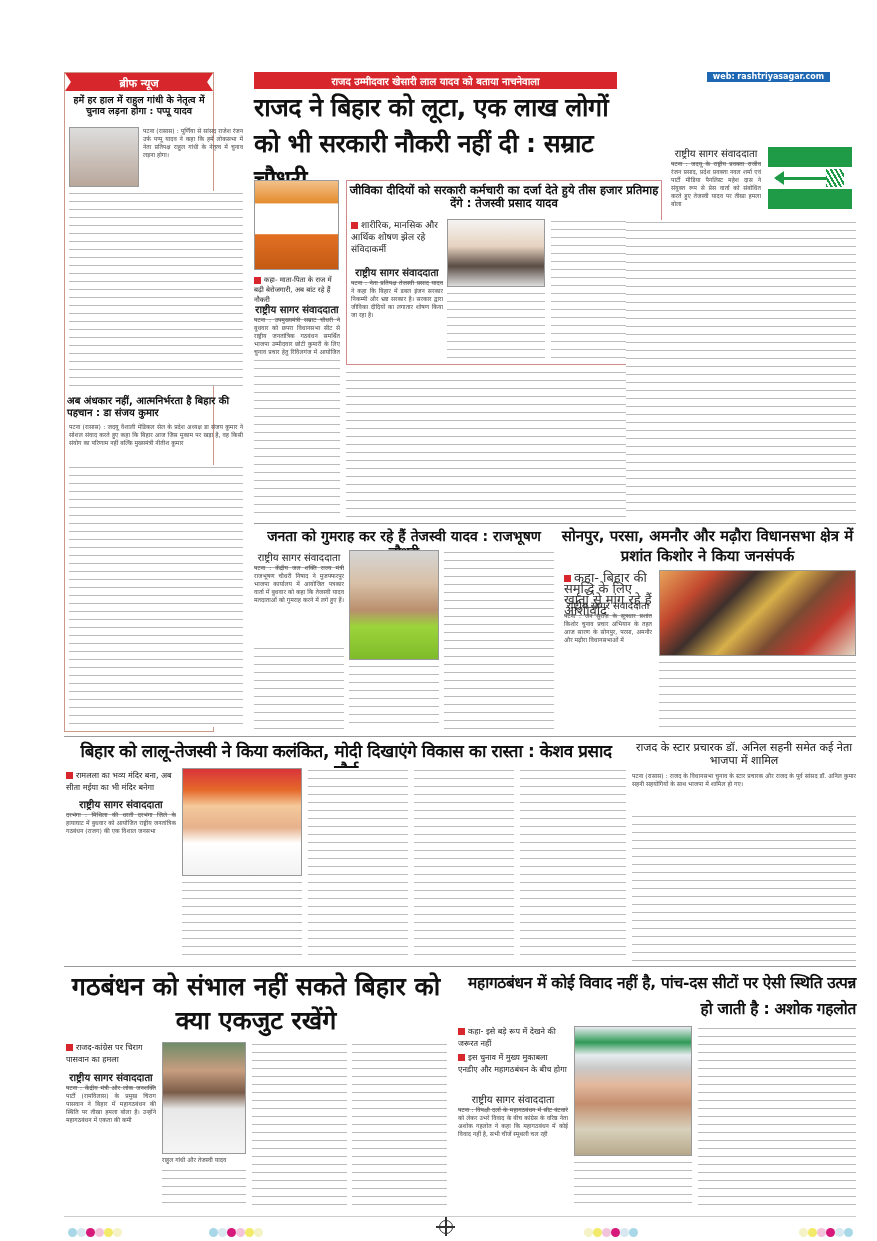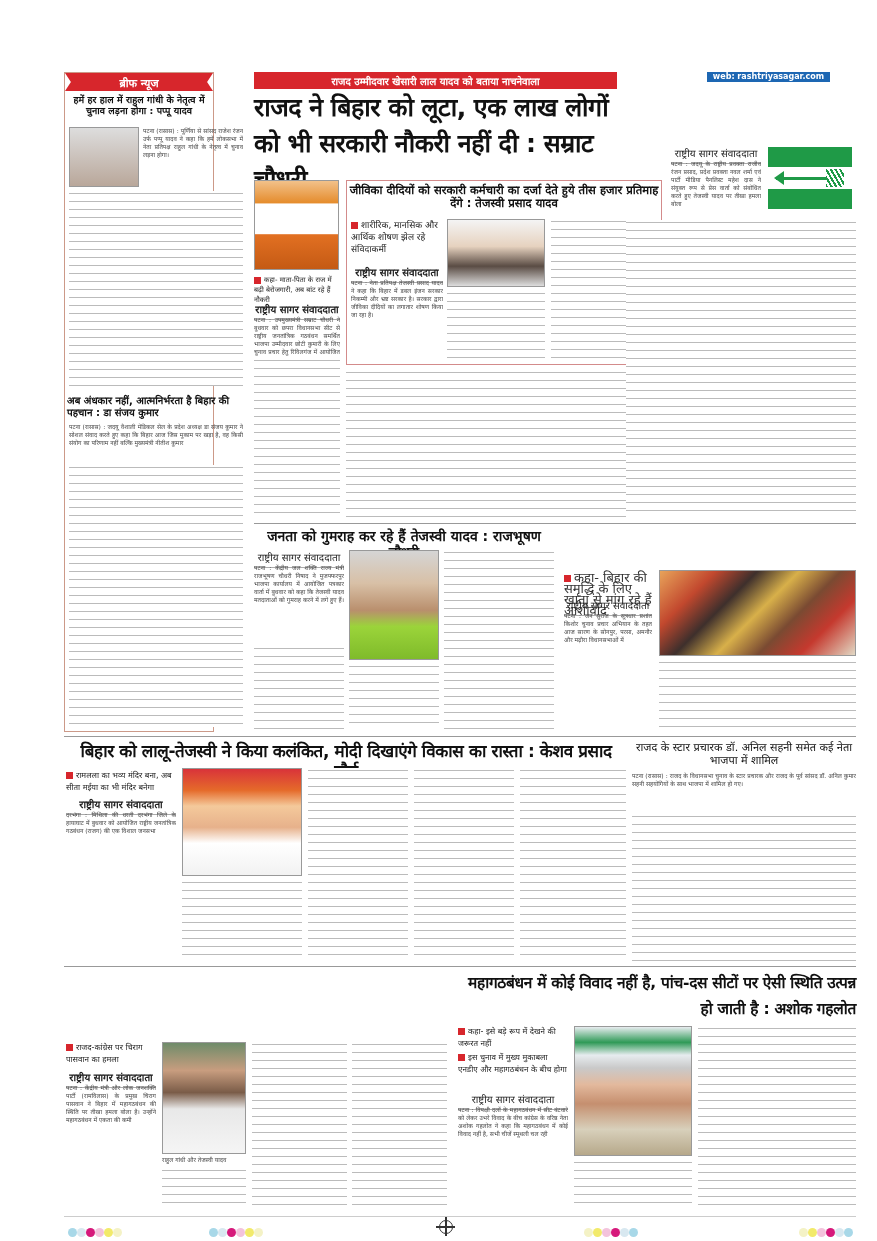--- a/index.html
+++ b/index.html
@@ -76,20 +76,21 @@
   <div class="rule" style="left:190px;top:503px;width:602px"></div>
 
   <div class="headline" style="position:absolute;left:190px;top:508px;width:300px;font-size:14px;text-align:center">जनता को गुमराह कर रहे हैं तेजस्वी यादव : राजभूषण चौधरी</div>
   <div class="byline" style="position:absolute;left:190px;top:530px;width:90px;font-weight:normal">राष्ट्रीय सागर संवाददाता</div>
   <div class="body" style="position:absolute;left:190px;top:544px;width:90px;height:80px;overflow:hidden">पटना : केंद्रीय जल शक्ति राज्य मंत्री राजभूषण चौधरी निषाद ने मुजफ्फरपुर भाजपा कार्यालय में आयोजित पत्रकार वार्ता में बुधवार को कहा कि तेजस्वी यादव मतदाताओं को गुमराह करने में लगे हुए हैं।</div>
   <div class="bodyfill" style="position:absolute;left:190px;top:626px;width:90px;height:84px"></div>
   <div class="photo" style="left:285px;top:530px;width:90px;height:110px;background:linear-gradient(#d5d5d5 0,#d8c0a6 30%,#b98f6d 55%,#9bd43a 70%,#7fbb2a 100%)"></div>
   <div class="bodyfill" style="position:absolute;left:285px;top:644px;width:90px;height:66px"></div>
   <div class="bodyfill" style="position:absolute;left:380px;top:530px;width:110px;height:180px"></div>
 
+  <div class="headline" style="position:absolute;left:495px;top:506px;width:297px;font-size:15px;line-height:20px;text-align:center">सोनपुर, परसा, अमनौर और मढ़ौरा विधानसभा क्षेत्र में प्रशांत किशोर ने किया जनसंपर्क</div>
   <div style="position:absolute;left:500px;top:552px;width:88px;font-size:13px;line-height:11px;color:#333"><span class="sq"></span><span>कहा- बिहार की समृद्धि के लिए खाता से मांग रहे हैं आशीर्वाद</span></div>
   <div class="byline" style="position:absolute;left:500px;top:578px;width:88px;font-weight:normal">राष्ट्रीय सागर संवाददाता</div>
   <div class="body" style="position:absolute;left:500px;top:592px;width:88px;height:118px;overflow:hidden">पटना : जन सुराज के सूत्रधार प्रशांत किशोर चुनाव प्रचार अभियान के तहत आज सारण के सोनपुर, परसा, अमनौर और मढ़ौरा विधानसभाओं में</div>
   <div class="photo" style="left:595px;top:550px;width:197px;height:86px;background:linear-gradient(135deg,#e8a35a 0,#c2482e 20%,#3e2f2c 35%,#d8b04a 50%,#7a4a32 65%,#c5392e 80%,#e2d9c5 100%)"></div>
   <div class="bodyfill" style="position:absolute;left:595px;top:640px;width:197px;height:70px"></div>
 
   <div class="rule" style="left:0;top:716px;width:792px"></div>
 
   <div class="headline" style="position:absolute;left:2px;top:722px;width:560px;font-size:17px;text-align:center;letter-spacing:-0.4px">बिहार को लालू-तेजस्वी ने किया कलंकित, मोदी दिखाएंगे विकास का रास्ता : केशव प्रसाद मौर्य</div>
   <div style="position:absolute;left:2px;top:750px;width:110px;font-size:8px;line-height:12px"><span class="sq"></span><span>रामलला का भव्य मंदिर बना, अब सीता मईया का भी मंदिर बनेगा</span></div>
@@ -100,20 +101,21 @@
   <div class="bodyfill" style="position:absolute;left:244px;top:748px;width:100px;height:194px"></div>
   <div class="bodyfill" style="position:absolute;left:350px;top:748px;width:100px;height:194px"></div>
   <div class="bodyfill" style="position:absolute;left:456px;top:748px;width:106px;height:194px"></div>
 
   <div class="headline" style="position:absolute;left:568px;top:722px;width:224px;font-size:11px;font-weight:normal;text-align:center">राजद के स्टार प्रचारक डॉ. अनिल सहनी समेत कई नेता भाजपा में शामिल</div>
   <div class="body" style="position:absolute;left:568px;top:752px;width:224px;height:40px;overflow:hidden">पटना (रासास) : राजद के विधानसभा चुनाव के स्टार प्रचारक और राजद के पूर्व सांसद डॉ. अनिल कुमार सहनी सहयोगियों के साथ भाजपा में शामिल हो गए।</div>
   <div class="bodyfill" style="position:absolute;left:568px;top:794px;width:224px;height:148px"></div>
 
   <div class="rule" style="left:0;top:946px;width:792px"></div>
 
+  <div class="headline" style="position:absolute;left:2px;top:950px;width:380px;font-size:25px;line-height:34px;text-align:center">गठबंधन को संभाल नहीं सकते बिहार को क्या एकजुट रखेंगे</div>
   <div style="position:absolute;left:2px;top:1022px;width:90px;font-size:8px;line-height:12px"><span class="sq"></span><span>राजद-कांग्रेस पर चिराग पासवान का हमला</span></div>
   <div class="byline" style="position:absolute;left:2px;top:1050px;width:90px">राष्ट्रीय सागर संवाददाता</div>
   <div class="body" style="position:absolute;left:2px;top:1064px;width:90px;height:126px;overflow:hidden">पटना : केंद्रीय मंत्री और लोक जनशक्ति पार्टी (रामविलास) के प्रमुख चिराग पासवान ने बिहार में महागठबंधन की स्थिति पर तीखा हमला बोला है। उन्होंने महागठबंधन में एकता की कमी</div>
   <div class="photo" style="left:98px;top:1022px;width:84px;height:112px;background:linear-gradient(180deg,#6f8c6a 0,#c89d7f 25%,#7a5c48 45%,#e8e8e8 60%,#f5f5f5 100%)"></div>
   <div class="body" style="position:absolute;left:98px;top:1136px;width:84px;height:10px;overflow:hidden">राहुल गांधी और तेजस्वी यादव</div>
   <div class="bodyfill" style="position:absolute;left:98px;top:1148px;width:84px;height:42px"></div>
   <div class="bodyfill" style="position:absolute;left:188px;top:1022px;width:95px;height:168px"></div>
   <div class="bodyfill" style="position:absolute;left:288px;top:1022px;width:95px;height:168px"></div>
 
   <div class="headline" style="position:absolute;left:390px;top:950px;width:402px;font-size:15.5px;line-height:26px;text-align:right;letter-spacing:-0.3px">महागठबंधन में कोई विवाद नहीं है, पांच-दस सीटों पर ऐसी स्थिति उत्पन्न हो जाती है : अशोक गहलोत</div>

